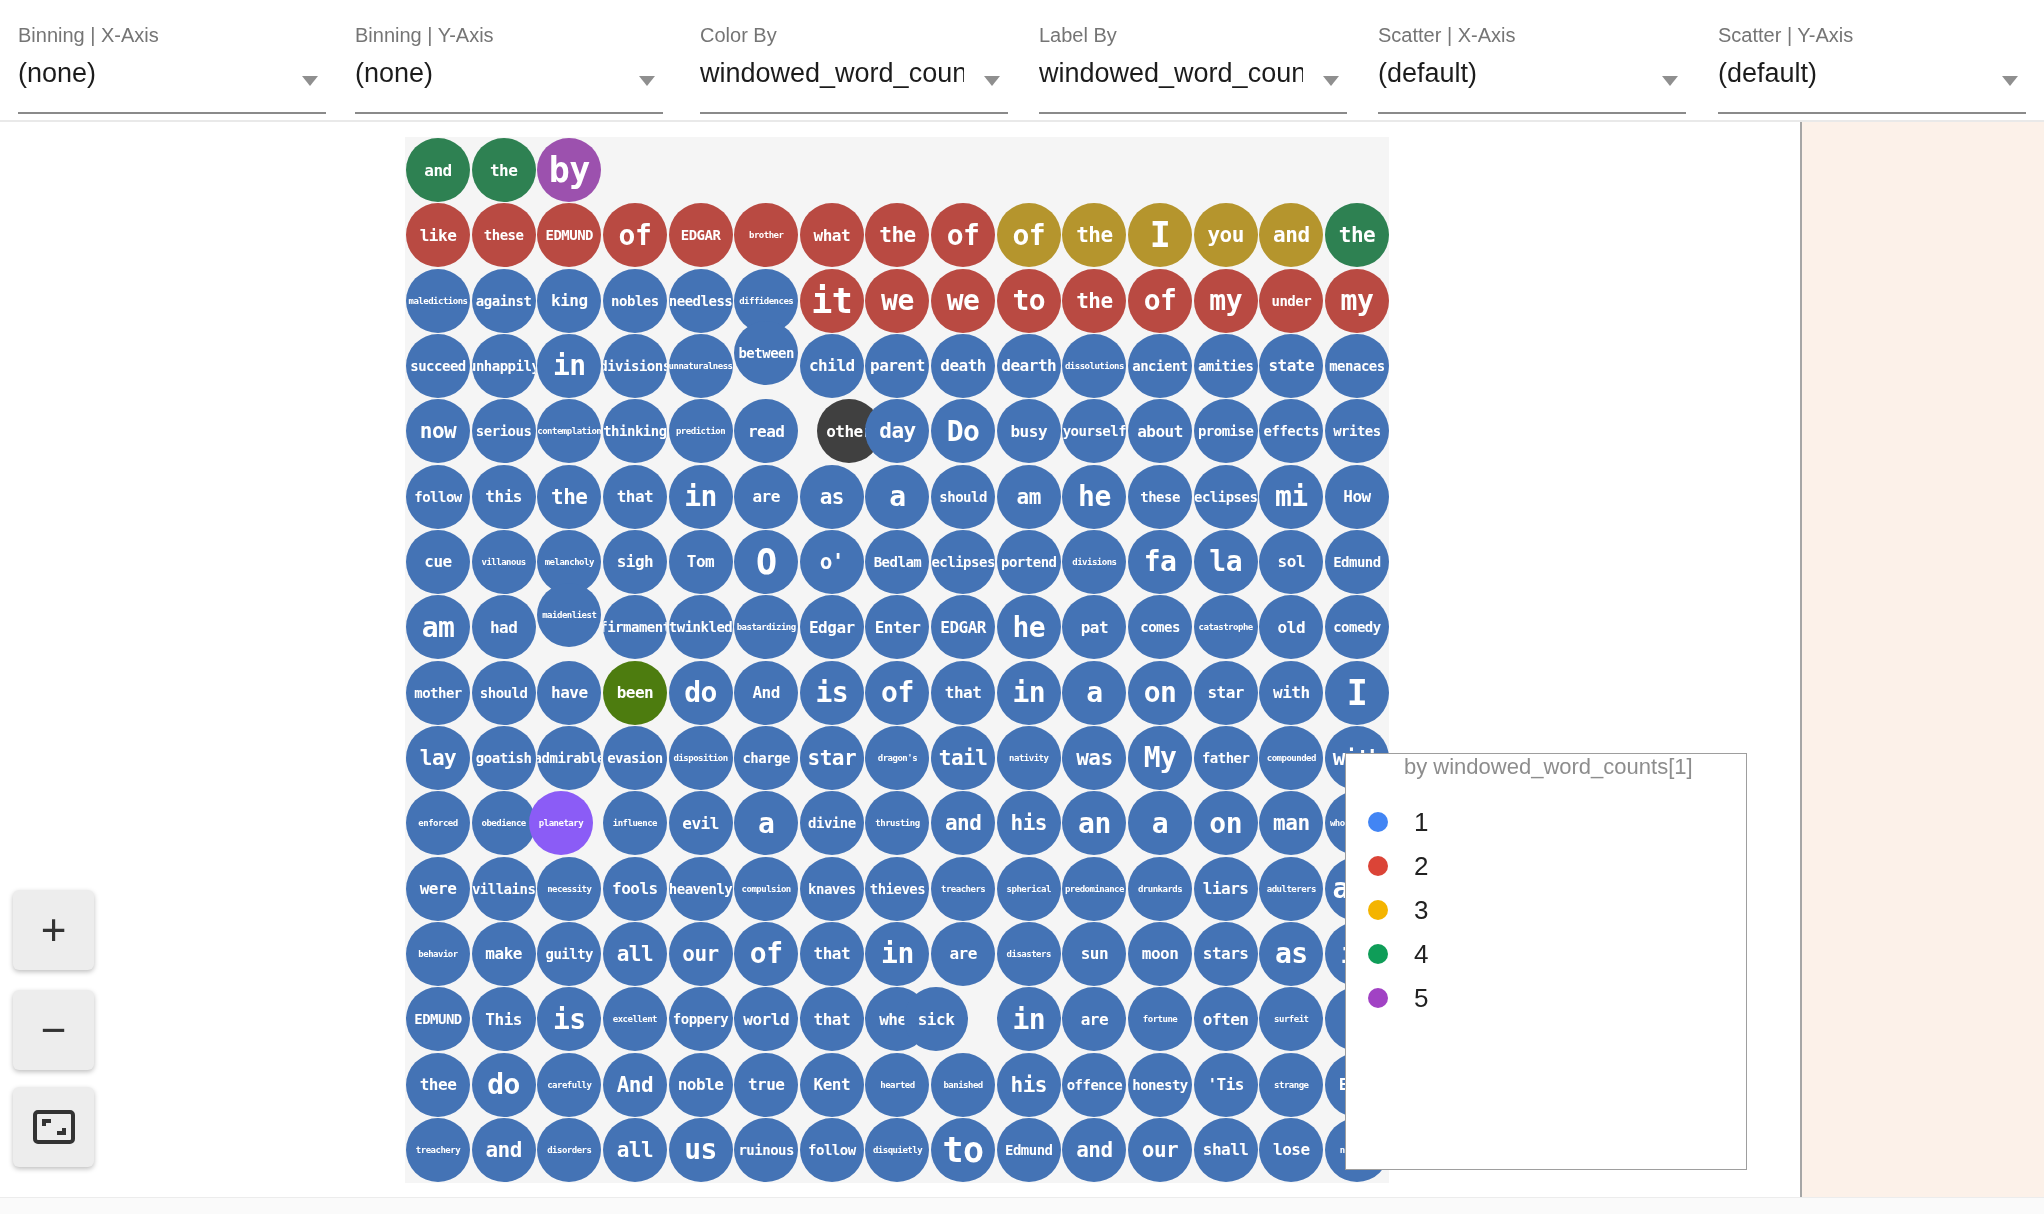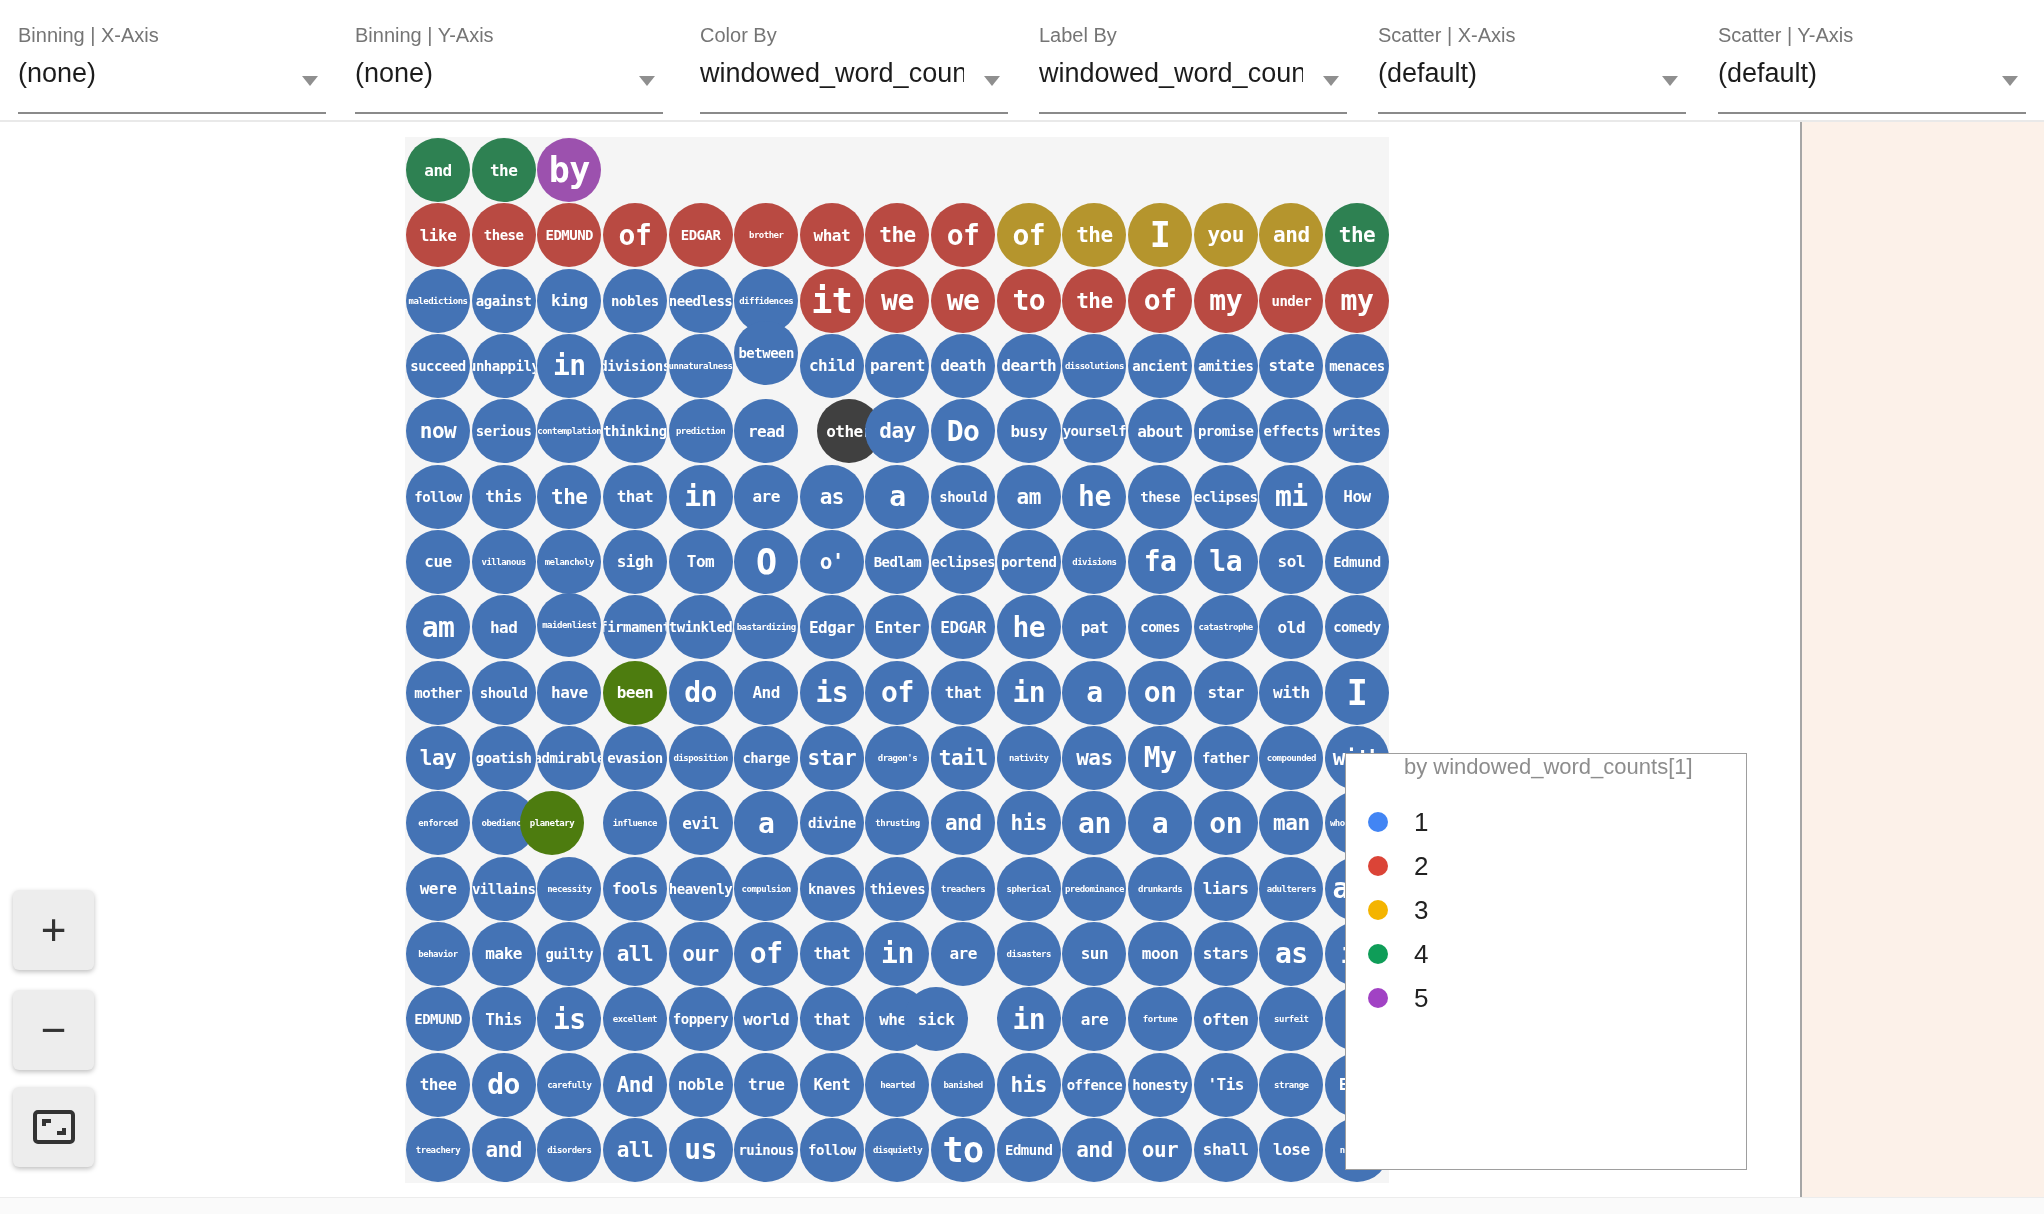--- a/index.html
+++ b/index.html
@@ -176,21 +176,21 @@
     <div class="bubble sz-s" style="left: 460.48px; top: 392.98px; background: rgb(68, 115, 181);">Bedlam</div>
     <div class="bubble sz-s" style="left: 526.12px; top: 392.98px; background: rgb(68, 115, 181);">eclipses</div>
     <div class="bubble sz-s" style="left: 591.76px; top: 392.98px; background: rgb(68, 115, 181);">portend</div>
     <div class="bubble sz-xs" style="left: 657.4px; top: 392.98px; background: rgb(68, 115, 181);">divisions</div>
     <div class="bubble sz-xl" style="left: 723.04px; top: 392.98px; background: rgb(68, 115, 181);">fa</div>
     <div class="bubble sz-xl" style="left: 788.68px; top: 392.98px; background: rgb(68, 115, 181);">la</div>
     <div class="bubble sz-m" style="left: 854.32px; top: 392.98px; background: rgb(68, 115, 181);">sol</div>
     <div class="bubble sz-s" style="left: 919.96px; top: 392.98px; background: rgb(68, 115, 181);">Edmund</div>
     <div class="bubble sz-xl" style="left: 1px; top: 458.31px; background: rgb(68, 115, 181);">am</div>
     <div class="bubble sz-m" style="left: 66.64px; top: 458.31px; background: rgb(68, 115, 181);">had</div>
-    <div class="bubble sz-xs" style="left: 132.28px; top: 456px; background: rgb(68, 115, 181); text-align: center;">maidenliest</div>
+    <div class="bubble sz-xs" style="left: 132.28px; top: 446px; background: rgb(68, 115, 181); text-align: center;">maidenliest</div>
     <div class="bubble sz-s" style="left: 197.92px; top: 458.31px; background: rgb(68, 115, 181);">firmament</div>
     <div class="bubble sz-s" style="left: 263.56px; top: 458.31px; background: rgb(68, 115, 181);">twinkled</div>
     <div class="bubble sz-xs" style="left: 329.2px; top: 458.31px; background: rgb(68, 115, 181);">bastardizing</div>
     <div class="bubble sz-m" style="left: 394.84px; top: 458.31px; background: rgb(68, 115, 181);">Edgar</div>
     <div class="bubble sz-m" style="left: 460.48px; top: 458.31px; background: rgb(68, 115, 181);">Enter</div>
     <div class="bubble sz-m" style="left: 526.12px; top: 458.31px; background: rgb(68, 115, 181);">EDGAR</div>
     <div class="bubble sz-xl" style="left: 591.76px; top: 458.31px; background: rgb(68, 115, 181);">he</div>
     <div class="bubble sz-m" style="left: 657.4px; top: 458.31px; background: rgb(68, 115, 181);">pat</div>
     <div class="bubble sz-s" style="left: 723.04px; top: 458.31px; background: rgb(68, 115, 181);">comes</div>
     <div class="bubble sz-xs" style="left: 788.68px; top: 458.31px; background: rgb(68, 115, 181);">catastrophe</div>
@@ -221,21 +221,21 @@
     <div class="bubble sz-xs" style="left: 460.48px; top: 588.97px; background: rgb(68, 115, 181);">dragon's</div>
     <div class="bubble sz-l" style="left: 526.12px; top: 588.97px; background: rgb(68, 115, 181);">tail</div>
     <div class="bubble sz-xs" style="left: 591.76px; top: 588.97px; background: rgb(68, 115, 181);">nativity</div>
     <div class="bubble sz-l" style="left: 657.4px; top: 588.97px; background: rgb(68, 115, 181);">was</div>
     <div class="bubble sz-xl" style="left: 723.04px; top: 588.97px; background: rgb(68, 115, 181);">My</div>
     <div class="bubble sz-s" style="left: 788.68px; top: 588.97px; background: rgb(68, 115, 181);">father</div>
     <div class="bubble sz-xs" style="left: 854.32px; top: 588.97px; background: rgb(68, 115, 181);">compounded</div>
     <div class="bubble sz-l" style="left: 919.96px; top: 588.97px; background: rgb(68, 115, 181);">with</div>
     <div class="bubble sz-xs" style="left: 1px; top: 654.3px; background: rgb(68, 115, 181);">enforced</div>
     <div class="bubble sz-xs" style="left: 66.64px; top: 654.3px; background: rgb(68, 115, 181);">obedience</div>
-    <div class="bubble sz-xs" style="left: 115px; top: 654.3px; background: #4d7c0f;">planetary</div>
+    <div class="bubble sz-xs" style="left: 124px; top: 654.3px; background: #8b5cf6;">planetary</div>
     <div class="bubble sz-xs" style="left: 197.92px; top: 654.3px; background: rgb(68, 115, 181);">influence</div>
     <div class="bubble sz-m" style="left: 263.56px; top: 654.3px; background: rgb(68, 115, 181);">evil</div>
     <div class="bubble sz-xl" style="left: 329.2px; top: 654.3px; background: rgb(68, 115, 181);">a</div>
     <div class="bubble sz-s" style="left: 394.84px; top: 654.3px; background: rgb(68, 115, 181);">divine</div>
     <div class="bubble sz-xs" style="left: 460.48px; top: 654.3px; background: rgb(68, 115, 181);">thrusting</div>
     <div class="bubble sz-l" style="left: 526.12px; top: 654.3px; background: rgb(68, 115, 181);">and</div>
     <div class="bubble sz-l" style="left: 591.76px; top: 654.3px; background: rgb(68, 115, 181);">his</div>
     <div class="bubble sz-xl" style="left: 657.4px; top: 654.3px; background: rgb(68, 115, 181);">an</div>
     <div class="bubble sz-xl" style="left: 723.04px; top: 654.3px; background: rgb(68, 115, 181);">a</div>
     <div class="bubble sz-xl" style="left: 788.68px; top: 654.3px; background: rgb(68, 115, 181);">on</div>

